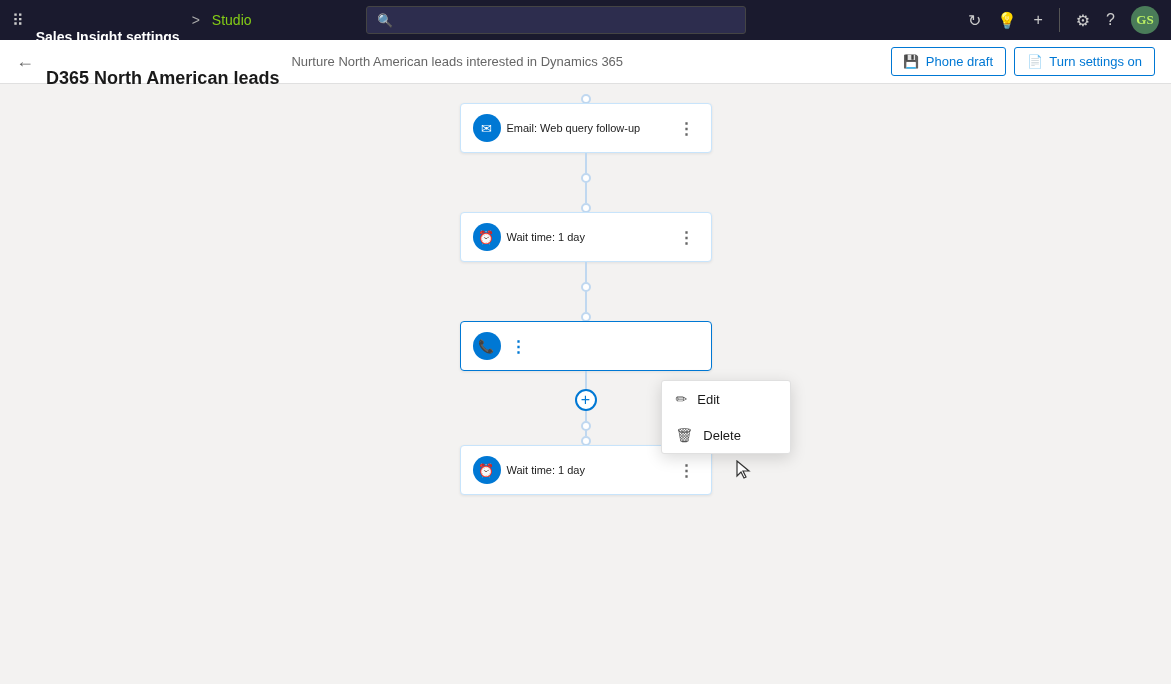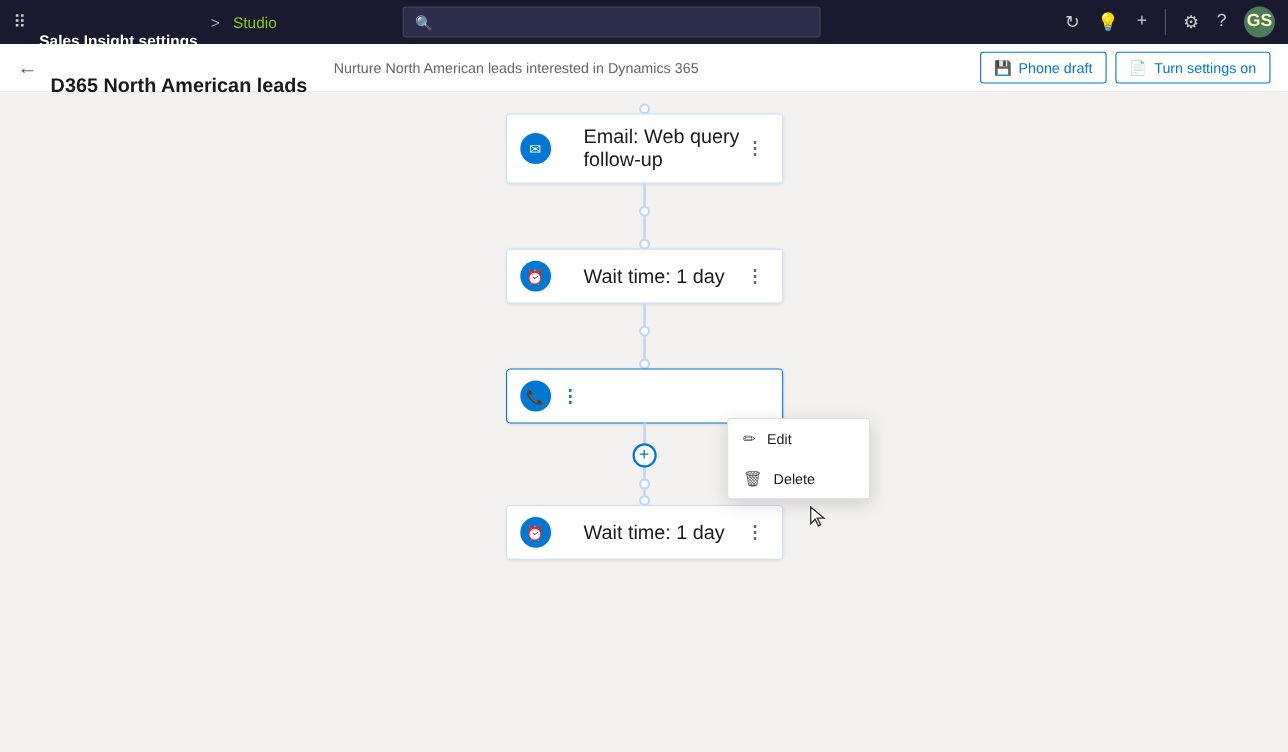--- a/index.html
+++ b/index.html
@@ -41,37 +41,38 @@
       font-size: 13px;
       width: 100%;
     }
     .top-nav .nav-icons { display: flex; align-items: center; gap: 16px; margin-left: auto; }
     .top-nav .nav-icon { color: #ccc; font-size: 16px; cursor: pointer; }
     .top-nav .avatar {
       width: 28px; height: 28px;
       border-radius: 50%;
       background: #4a7c59;
       display: flex; align-items: center; justify-content: center;
-      color: #fef9c3; font-size: 16px; font-weight: bold;
-      cursor: pointer;
+      color: #bef264; font-size: 13px; font-weight: bold;
+      cursor: pointer;
+      font-family: Liberation Serif, serif;
     }
     .top-nav .divider { width: 1px; height: 24px; background: #555; }
 
     
     .secondary-nav {
       display: flex;
       align-items: center;
       background: #fff;
       border-bottom: 1px solid #e0e0e0;
       height: 44px;
       padding: 0 16px;
     }
     .back-btn { color: #666; cursor: pointer; font-size: 18px; margin-right: 12px; }
     .page-title { font-size: 18px; font-weight: 600; color: #1a1a1a; margin-top: 34px; }
-    .page-subtitle { font-size: 13px; color: #666; margin-left: 24px; }
+    .page-subtitle { font-size: 13px; color: #666; margin-left: 12px; }
     .nav-actions { display: flex; gap: 8px; margin-left: auto; align-items: center; }
     .btn-secondary {
       display: flex; align-items: center; gap: 6px;
       padding: 6px 12px;
       border: 1px solid #0078d4;
       background: #fff;
       color: #0078d4;
       border-radius: 3px;
       cursor: pointer;
       font-size: 13px;
@@ -113,23 +114,22 @@
       border: 1px solid #c8e4fb;
       border-radius: 4px;
       display: flex;
       align-items: center;
       padding: 10px 12px;
       position: relative;
       box-shadow: 0 1px 3px rgba(0,0,0,0.08);
     }
     .step-card .step-label {
       flex: 1;
-      font-size: 18px;
+      font-size: 11px;
       color: #1a1a1a;
-      margin-left: 24px;
     }
     .step-card .step-icon {
       width: 28px; height: 28px;
       border-radius: 50%;
       display: flex; align-items: center; justify-content: center;
       color: #fff;
       font-size: 13px;
       margin-right: 6px;
     }
     .step-card .step-icon.email { background: #0078d4; }

